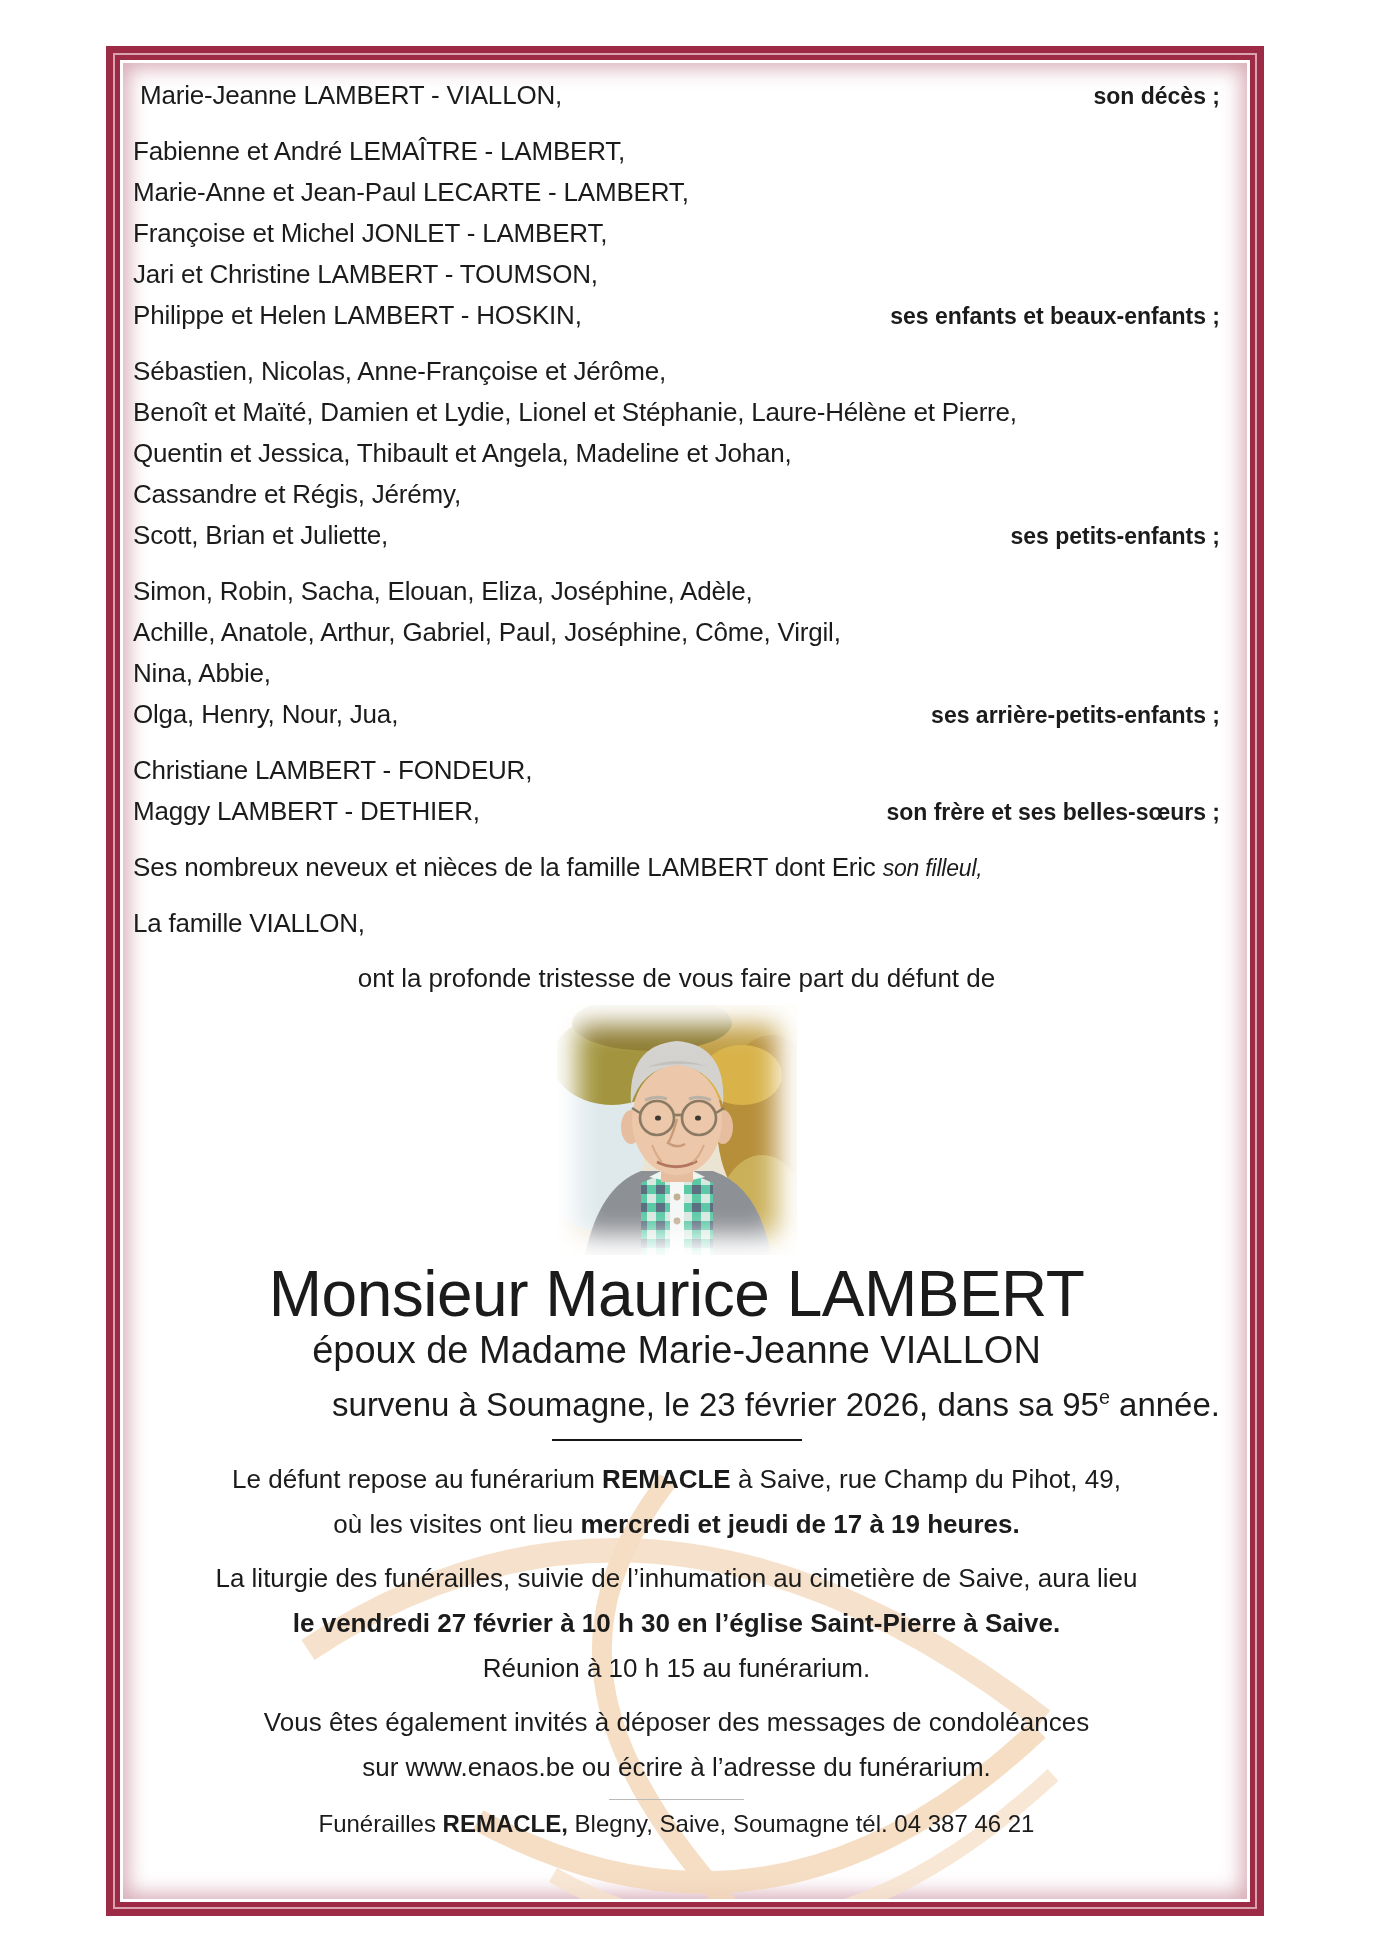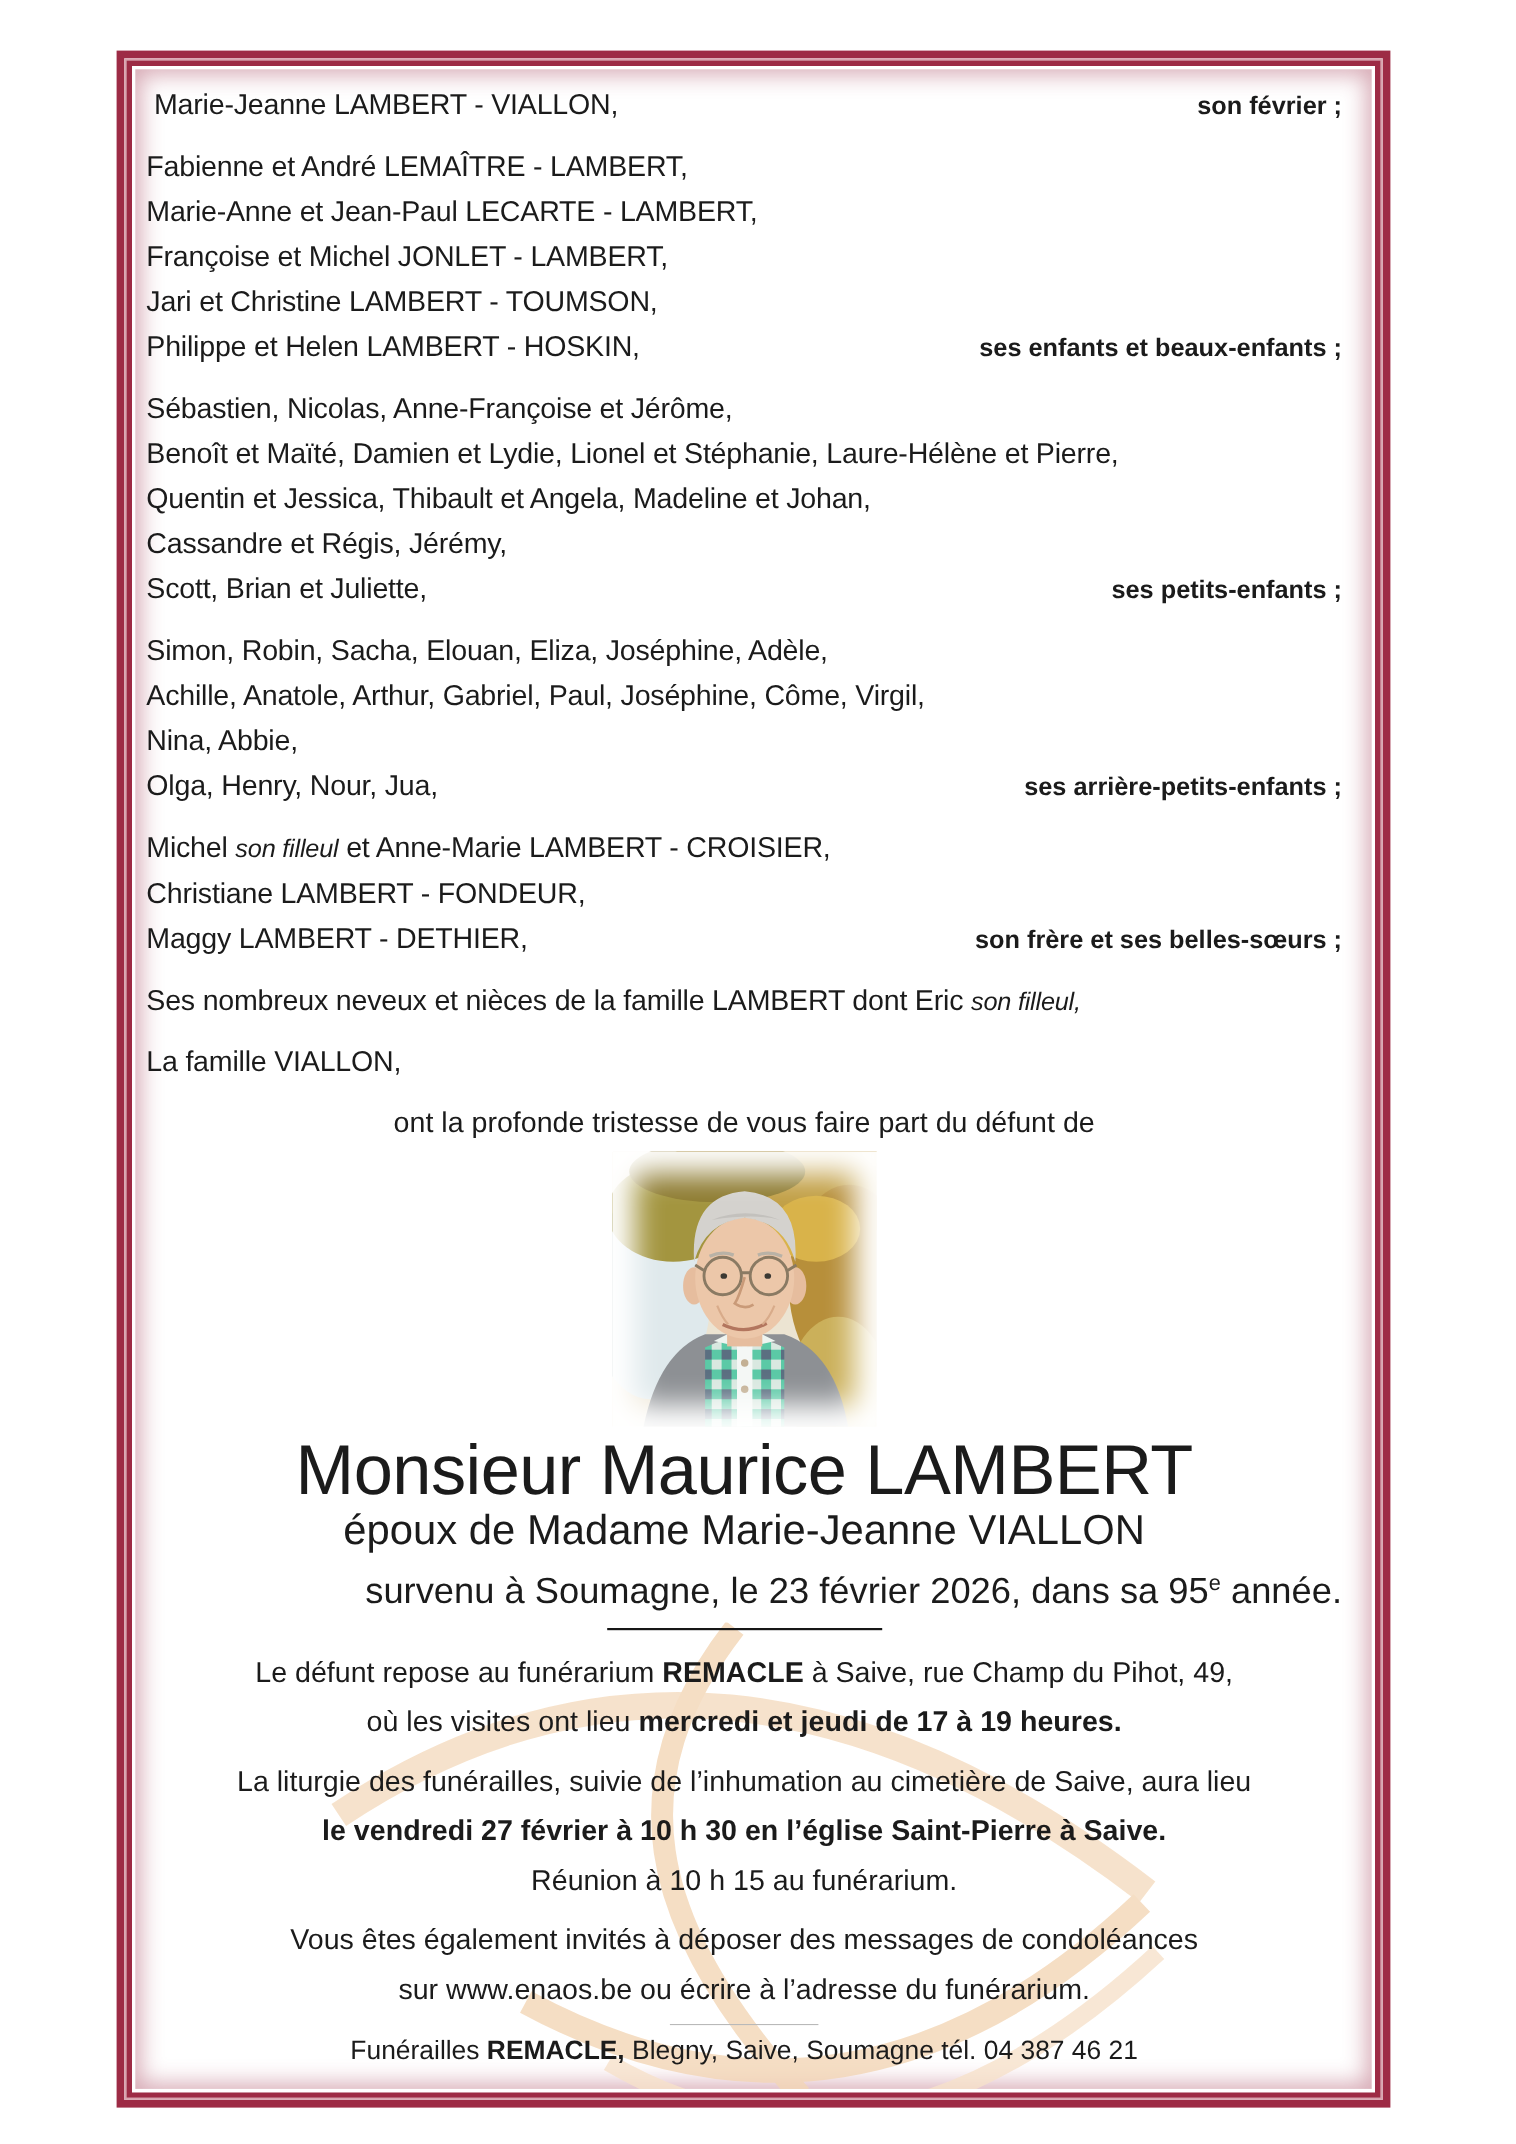--- a/index.html
+++ b/index.html
@@ -63,21 +63,21 @@
       <path d="M 225 345 Q 520 505 785 255" stroke="#f3d6b6" stroke-width="22" fill="none"></path>
       <path d="M 300 400 Q 540 540 800 300" stroke="#f7e2cb" stroke-width="16" fill="none"></path>
       <path d="M 415 5 C 310 140 330 270 475 430" stroke="#f3d6b6" stroke-width="20" fill="none"></path>
     </svg>
 
     <div class="content">
 
       <div class="group">
         <div class="nline last indent1">
           <span>Marie-Jeanne LAMBERT - VIALLON,</span>
-          <span class="relation">son février ;</span>
+          <span class="relation">son décès ;</span>
         </div>
       </div>
 
       <div class="group">
         <div class="nline">Fabienne et André LEMAÎTRE - LAMBERT,</div>
         <div class="nline">Marie-Anne et Jean-Paul LECARTE - LAMBERT,</div>
         <div class="nline">Françoise et Michel JONLET - LAMBERT,</div>
         <div class="nline">Jari et Christine LAMBERT - TOUMSON,</div>
         <div class="nline last">
           <span>Philippe et Helen LAMBERT - HOSKIN,</span>
@@ -100,23 +100,20 @@
         <div class="nline">Simon, Robin, Sacha, Elouan, Eliza, Joséphine, Adèle,</div>
         <div class="nline">Achille, Anatole, Arthur, Gabriel, Paul, Joséphine, Côme, Virgil,</div>
         <div class="nline">Nina, Abbie,</div>
         <div class="nline last">
           <span>Olga, Henry, Nour, Jua,</span>
           <span class="relation">ses arrière-petits-enfants ;</span>
         </div>
       </div>
 
       <div class="group">
-        <div class="nline">
-          <span>Michel </span><span class="it">son filleul</span><span> et Anne-Marie LAMBERT - CROISIER,</span>
-        </div>
         <div class="nline">Christiane LAMBERT - FONDEUR,</div>
         <div class="nline last">
           <span>Maggy LAMBERT - DETHIER,</span>
           <span class="relation">son frère et ses belles-sœurs ;</span>
         </div>
       </div>
 
       <div class="group">
         <div class="nline">
           <span>Ses nombreux neveux et nièces de la famille LAMBERT dont Eric </span><span class="it">son filleul,</span>

